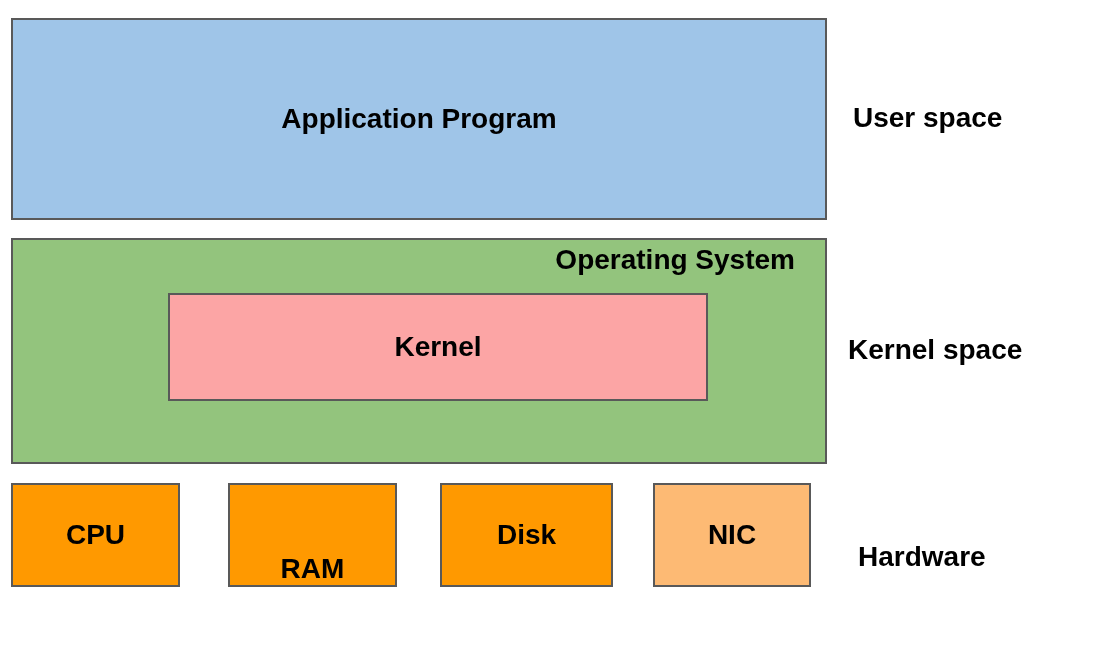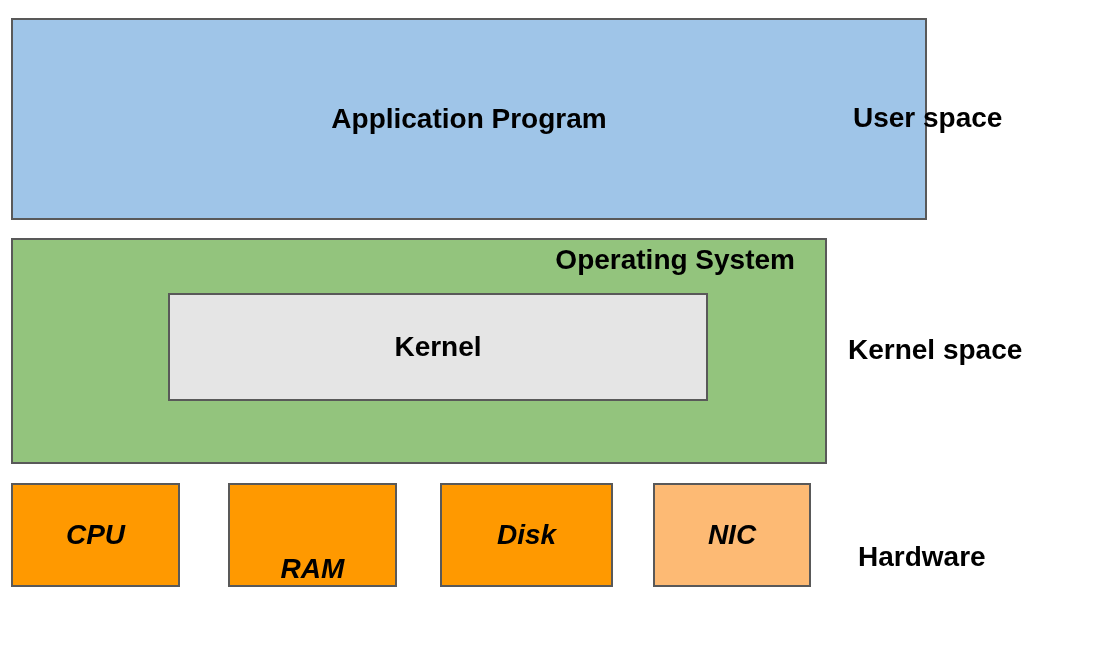--- a/index.html
+++ b/index.html
@@ -28,21 +28,21 @@
   }
   .center-label {
     display: flex;
     align-items: center;
     justify-content: center;
   }
   
   .user-space-box {
     left: 11px;
     top: 18px;
-    width: 916px;
+    width: 816px;
     height: 202px;
   }
   
   .os-box {
     left: 11px;
     top: 238px;
     width: 816px;
     height: 226px;
     padding-left: 12px;
   }
@@ -55,21 +55,20 @@
   .kernel-box {
     left: 155px;
     top: 53px;
     width: 540px;
     height: 108px;
   }
   
   .hw-box {
     top: 483px;
     height: 104px;
-    font-style: italic;
   }
   .hw-cpu  { left: 11px;  width: 169px; }
   .hw-ram  { left: 228px; width: 169px; align-items: flex-end; }
   .hw-disk { left: 440px; width: 173px; }
   .hw-nic  { left: 653px; width: 158px; }
   
   .side-label {
     position: absolute;
     font-weight: bold;
     font-size: 28px;
@@ -85,21 +84,21 @@
 <body>
 
 <div class="canvas">
 
   <div class="box user-space-box center-label" style="background-color: rgb(159, 197, 232);">
     <span class="box-label">Application Program</span>
   </div>
 
   <div class="box os-box" style="background-color: rgb(147, 196, 125);">
     <span class="box-label os-title">Operating System</span>
-    <div class="box kernel-box center-label" style="background-color: #e5e5e5;">
+    <div class="box kernel-box center-label" style="background-color: #fca5a5;">
       <span class="box-label">Kernel</span>
     </div>
   </div>
 
   <div class="box hw-box hw-cpu center-label" style="background-color: rgb(255, 153, 0);">
     <span class="box-label">CPU</span>
   </div>
   <div class="box hw-box hw-ram center-label" style="background-color: rgb(255, 153, 0);">
     <span class="box-label">RAM</span>
   </div>

